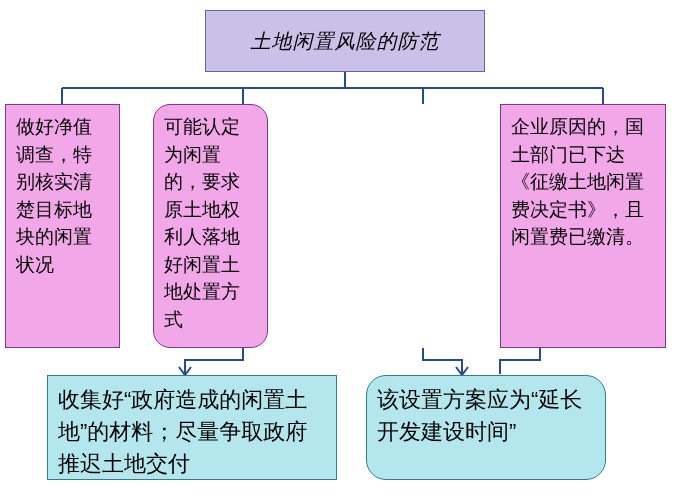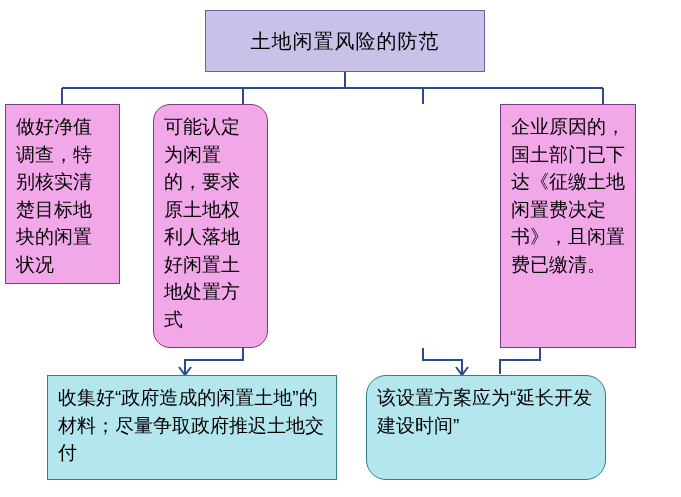--- a/index.html
+++ b/index.html
@@ -39,21 +39,21 @@
     font-size: 19px;
     line-height: 1.45;
     color: #000000;
     padding: 8px 10px;
     align-items: flex-start;
     text-align: left;
   }
   .node-cyan {
     background: #b4e6ee;
     border: 1px solid #2f7f90;
-    font-size: 19px;
+    font-size: 22px;
     line-height: 1.45;
     color: #000000;
     padding: 8px 10px;
     align-items: flex-start;
     text-align: left;
   }
   .node-pink .txt, .node-cyan .txt {
     display: block;
     width: 100%;
   }
@@ -84,34 +84,34 @@
 
     <path d="M 243 348 L 243 360 L 185 360 L 185 374" stroke="#2b4a8b" stroke-width="2" fill="none"></path>
     <path d="M 179 367 L 185 375 L 191 367" stroke="#2b4a8b" stroke-width="2" fill="none"></path>
 
     <path d="M 423 348 L 423 360 L 462 360 L 462 374" stroke="#2b4a8b" stroke-width="2" fill="none"></path>
     <path d="M 456 367 L 462 375 L 468 367" stroke="#2b4a8b" stroke-width="2" fill="none"></path>
 
     <path d="M 540 348 L 540 360 L 500 360 L 500 374" stroke="#2b4a8b" stroke-width="2" fill="none"></path>
   </svg>
 
-  <div class="node node-title" style="left:205px; top:10px; width:280px; height:62px;">
+  <div class="node node-title" style="left:205px; top:10px; width:280px; height:62px;font-style:italic;">
     <span class="txt">土地闲置风险的防范</span>
   </div>
 
-  <div class="node node-pink" style="left:5px; top:104px; width:115px; height:180px;">
+  <div class="node node-pink" style="left:5px; top:104px; width:115px; height:244px;">
     <span class="txt">做好净值调查，特别核实清楚目标地块的闲置状况</span>
   </div>
 
   <div class="node node-pink" style="left:153px; top:104px; width:115px; height:244px;border-radius:17px;">
     <span class="txt">可能认定为闲置的，要求原土地权利人落地好闲置土地处置方式</span>
   </div>
 
 
-  <div class="node node-pink" style="left:500px; top:104px; width:136px; height:244px;">
+  <div class="node node-pink" style="left:500px; top:104px; width:166px; height:244px;">
     <span class="txt">企业原因的，国土部门已下达《征缴土地闲置费决定书》，且闲置费已缴清。</span>
   </div>
 
   <div class="node node-cyan" style="left:47px; top:375px; width:290px; height:105px;">
     <span class="txt">收集好“政府造成的闲置土地”的材料；尽量争取政府推迟土地交付</span>
   </div>
 
   <div class="node node-cyan" style="left:366px; top:375px; width:240px; height:105px;border-radius:20px;">
     <span class="txt">该设置方案应为“延长开发建设时间”</span>
   </div>

